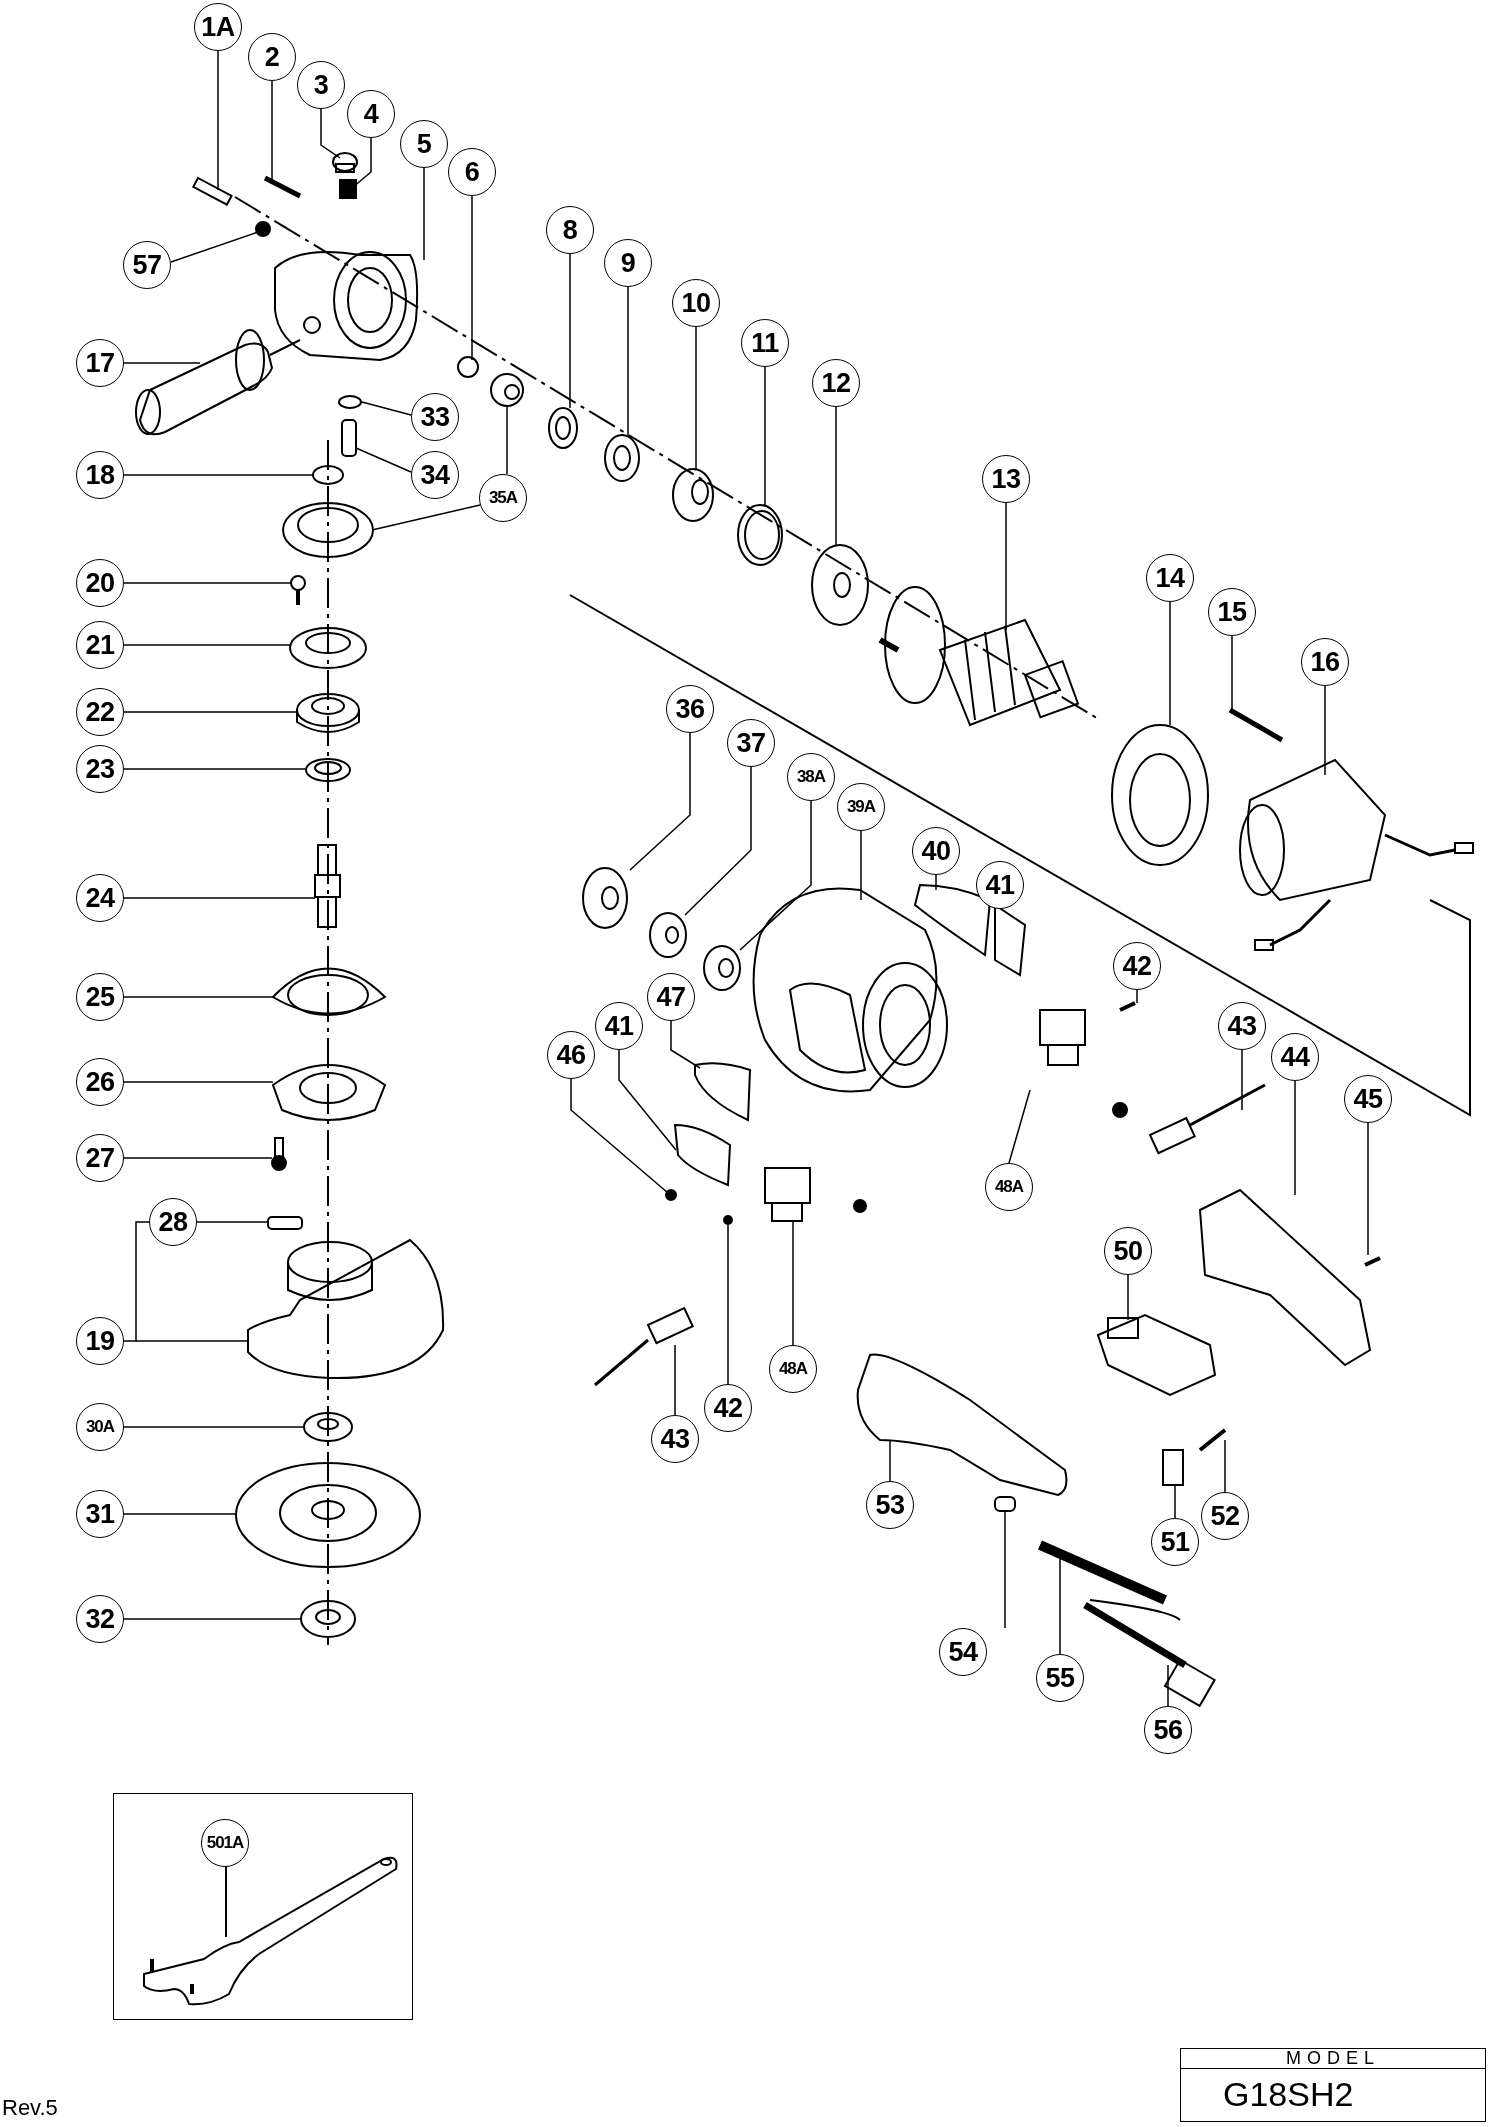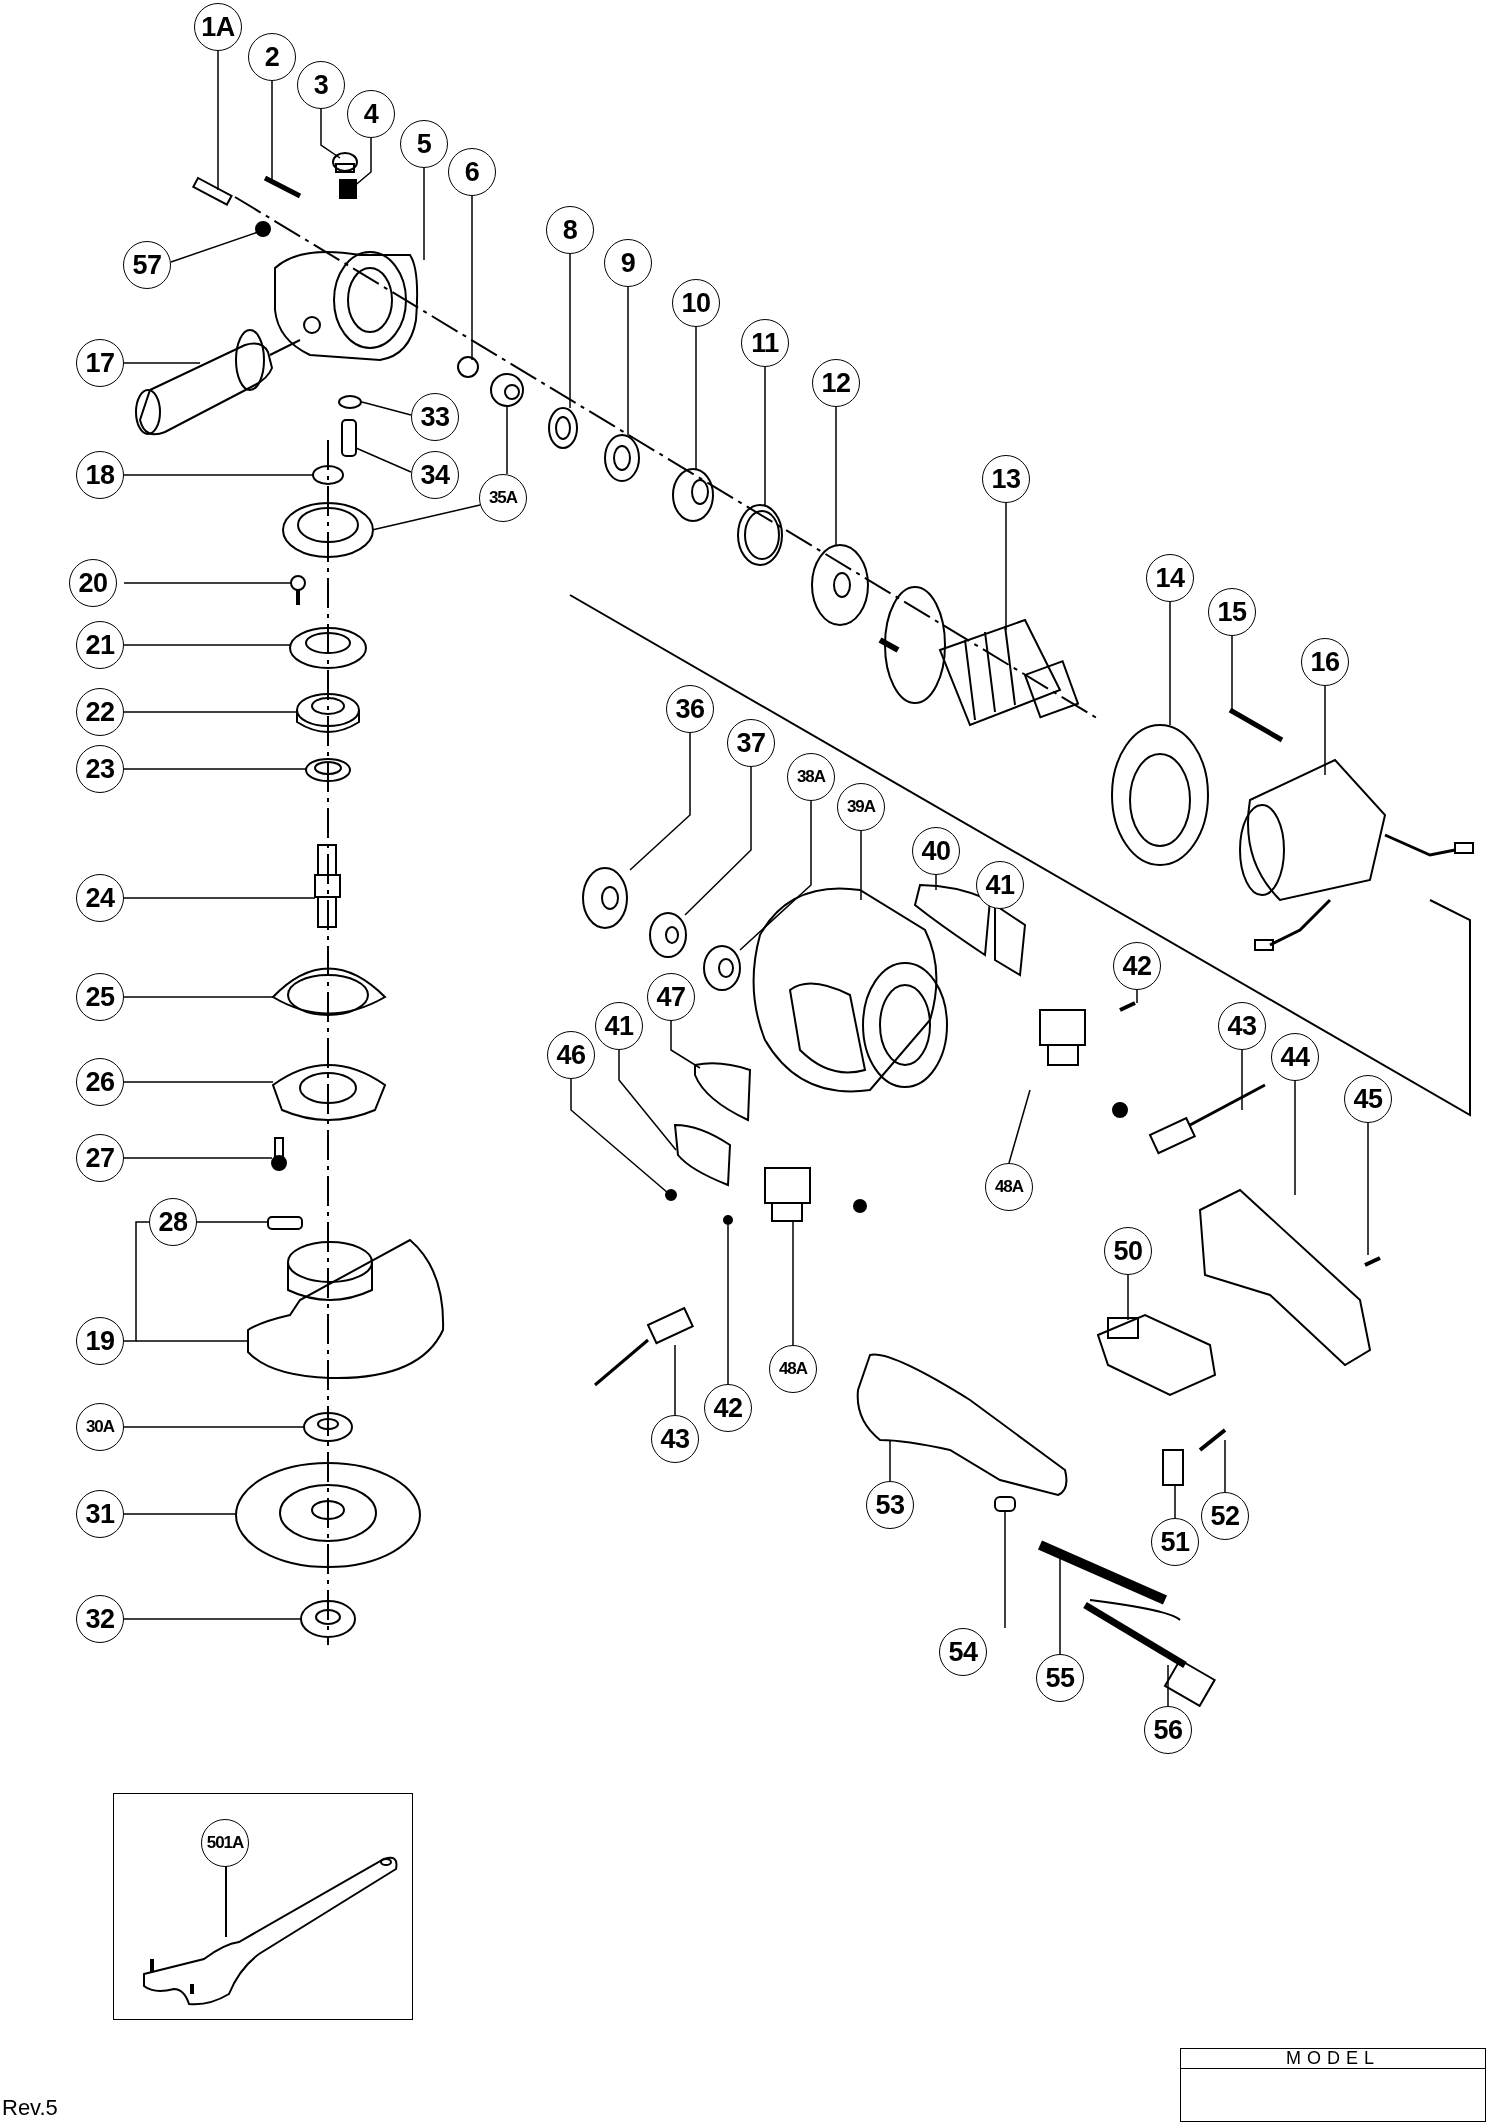--- a/index.html
+++ b/index.html
@@ -365,21 +365,21 @@
     <div class="callout" style="left: 321px; top: 85px;">3</div>
     <div class="callout" style="left: 371px; top: 114px;">4</div>
     <div class="callout" style="left: 424px; top: 144px;">5</div>
     <div class="callout" style="left: 472px; top: 172px;">6</div>
     <div class="callout" style="left: 147px; top: 265px;">57</div>
     <div class="callout" style="left: 100px; top: 363px;">17</div>
     <div class="callout" style="left: 435px; top: 417px;">33</div>
     <div class="callout" style="left: 435px; top: 475px;">34</div>
     <div class="callout small" style="left: 503px; top: 498px;">35A</div>
     <div class="callout" style="left: 100px; top: 475px;">18</div>
-    <div class="callout" style="left: 93px; top: 583px;">20</div>
+    <div class="callout" style="left: 100px; top: 583px;">20</div>
     <div class="callout" style="left: 100px; top: 645px;">21</div>
     <div class="callout" style="left: 100px; top: 712px;">22</div>
     <div class="callout" style="left: 100px; top: 769px;">23</div>
     <div class="callout" style="left: 100px; top: 898px;">24</div>
     <div class="callout" style="left: 100px; top: 997px;">25</div>
     <div class="callout" style="left: 100px; top: 1082px;">26</div>
     <div class="callout" style="left: 100px; top: 1158px;">27</div>
     <div class="callout" style="left: 173px; top: 1222px;">28</div>
     <div class="callout" style="left: 100px; top: 1341px;">19</div>
     <div class="callout small" style="left: 100px; top: 1427px;">30A</div>
@@ -428,15 +428,16 @@
       <path d="M30 180 L90 165 Q110 150 125 148 L270 65 Q285 60 282 75 L145 160 Q125 175 115 200 Q95 212 75 210 Q70 195 60 195 Q40 200 30 192 Z"></path>
       <line x1="38" y1="178" x2="38" y2="165" stroke-width="4"></line>
       <line x1="78" y1="200" x2="78" y2="190" stroke-width="4"></line>
       <ellipse cx="272" cy="68" rx="5" ry="3"></ellipse>
     </g>
   </svg>
 </div>
 
 <div class="model-box">
   <div class="model-head">MODEL</div>
+  <div class="model-val">G18SH2</div>
 </div>
 
 <div class="rev">Rev.5</div>
 
 </body></html>

